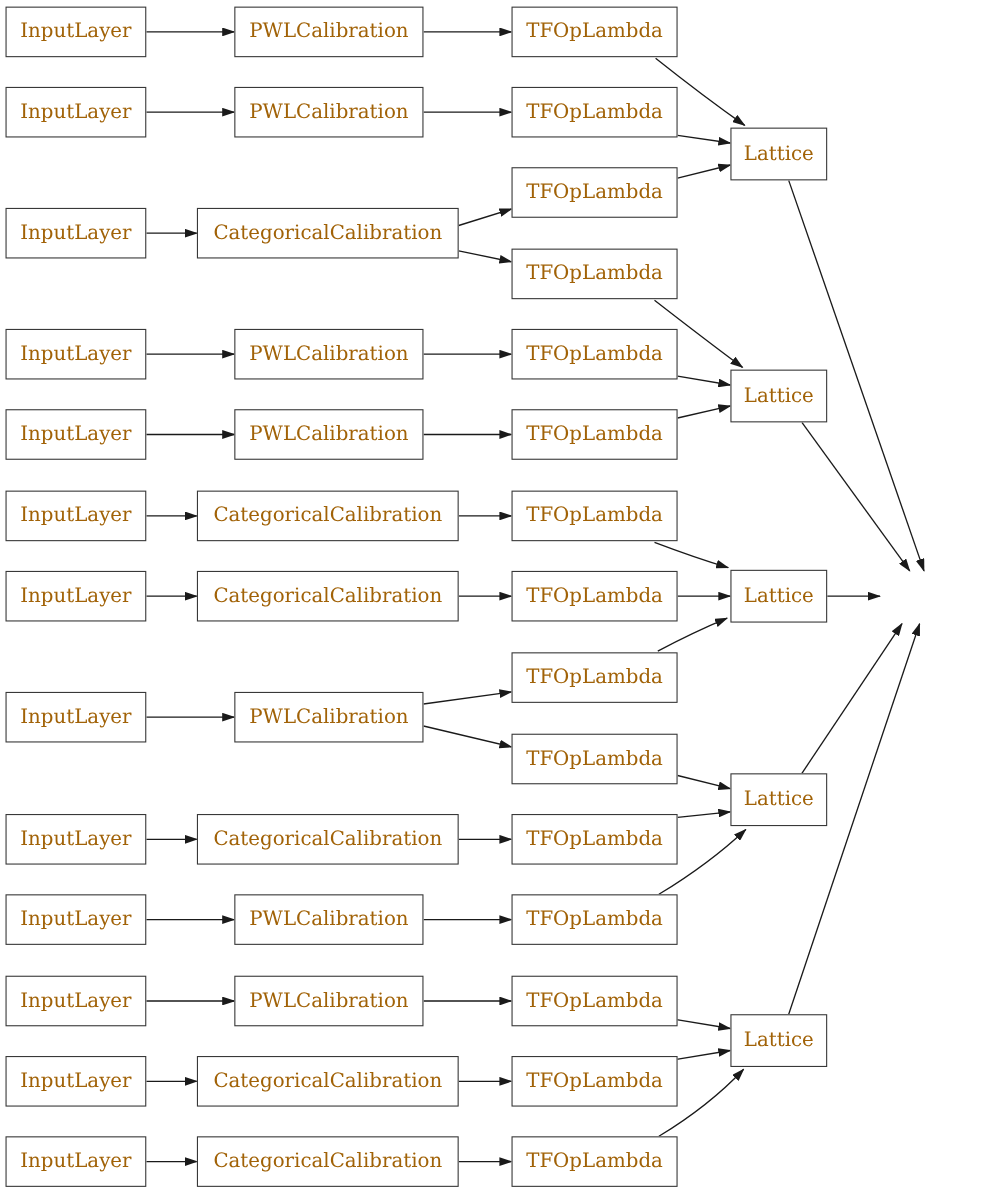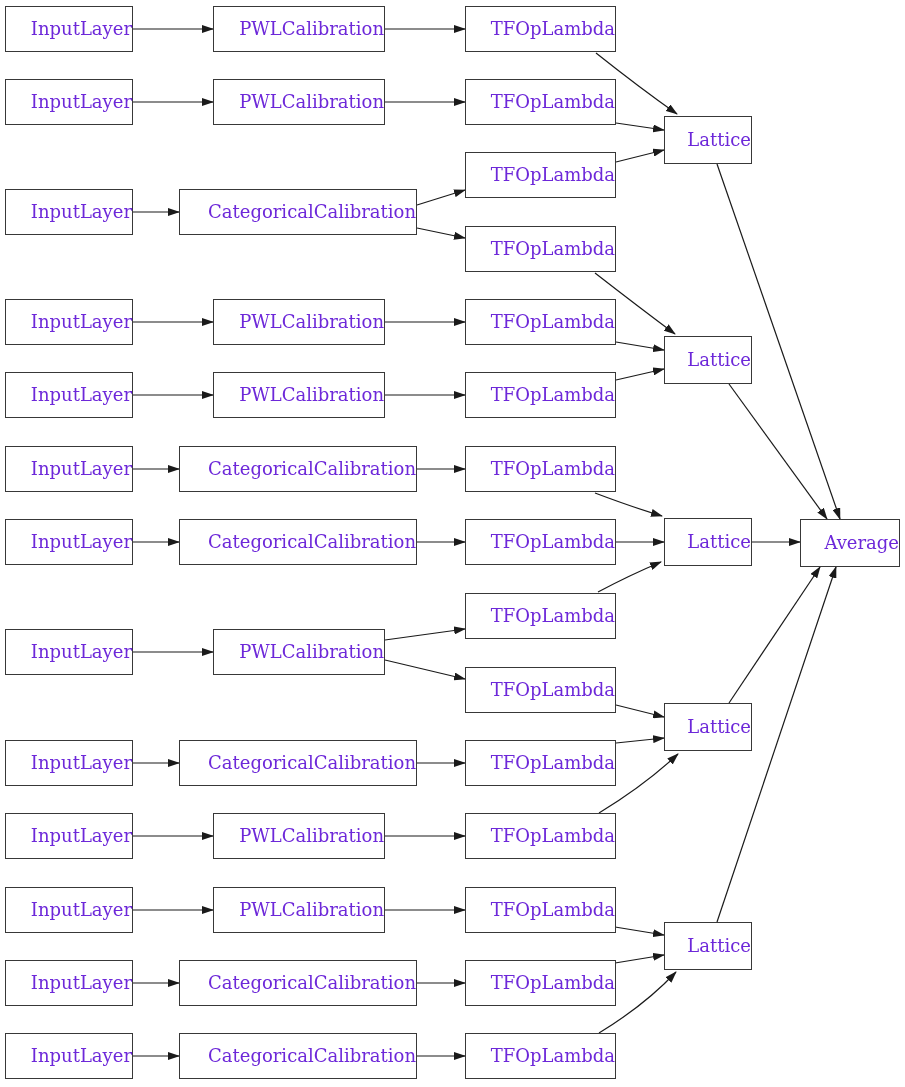--- a/index.html
+++ b/index.html
@@ -21,23 +21,23 @@
     stroke: #1a1a1a;
     stroke-width: 1.2;
   }
   .node {
     position: absolute;
     box-sizing: border-box;
     background: #ffffff;
     border: 1.4px solid #383838;
     display: flex;
     align-items: center;
-    justify-content: flex-end;
+    justify-content: center;
     font-size: 18px;
-    color: #6d28d9;
+    color: #a16207;
     white-space: nowrap;
     line-height: 1;
   }
 </style>
 </head>
 <body>
 
 <div id="canvas">
   <svg id="edge-layer" viewBox="0 0 905 1087" xmlns="http://www.w3.org/2000/svg">
     <defs>
@@ -225,16 +225,13 @@
     </div>
     <div class="node" style="left: 664px; top: 518px; width: 88px; height: 48px;">
       <span>Lattice</span>
     </div>
     <div class="node" style="left: 664px; top: 703px; width: 88px; height: 48px;">
       <span>Lattice</span>
     </div>
     <div class="node" style="left: 664px; top: 922px; width: 88px; height: 48px;">
       <span>Lattice</span>
     </div>
-    <div class="node" style="left: 800px; top: 519px; width: 100px; height: 48px;">
-      <span>Average</span>
-    </div>
   </div>
 
 </body></html>

